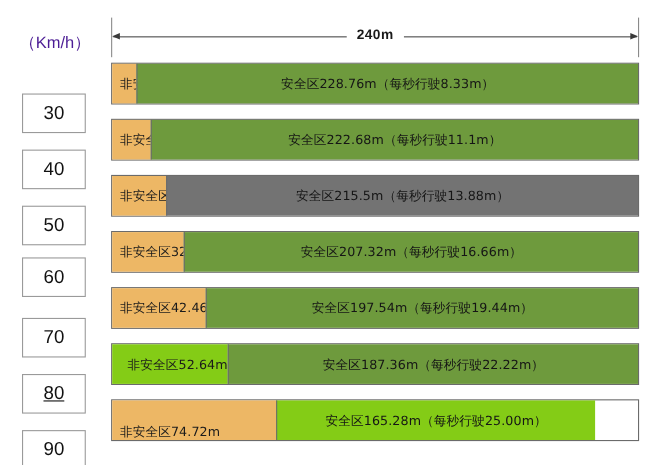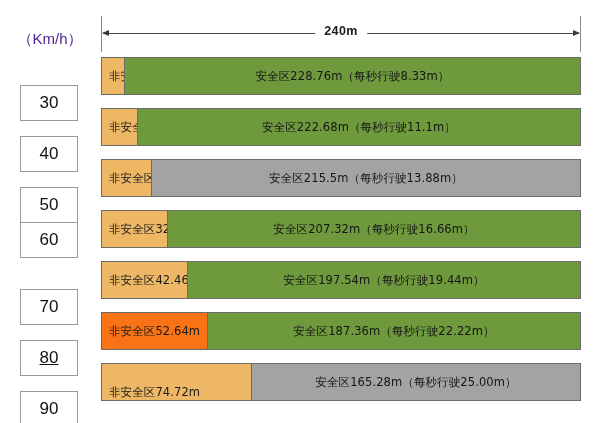--- a/index.html
+++ b/index.html
@@ -130,21 +130,21 @@
   <div id="speed-boxes">
       <div class="speed-box" style="top: 57px;">
         <span>30</span>
       </div>
       <div class="speed-box" style="top: 108px;">
         <span>40</span>
       </div>
       <div class="speed-box" style="top: 159px;">
         <span>50</span>
       </div>
-      <div class="speed-box" style="top: 194px;">
+      <div class="speed-box" style="top: 206px;">
         <span>60</span>
       </div>
       <div class="speed-box" style="top: 261px;">
         <span>70</span>
       </div>
       <div class="speed-box" style="top: 312px; text-decoration: underline;">
         <span>80</span>
       </div>
       <div class="speed-box" style="top: 363px;">
         <span>90</span>
@@ -164,51 +164,51 @@
           <span class="seg-label">非安全区17.32m</span>
         </div>
         <div class="seg seg-safe" style="width: 443px; background: rgb(110, 154, 61);">
           <span class="seg-label">安全区222.68m（每秒行驶11.1m）</span>
         </div>
       </div>
       <div class="bar-row" style="top: 159px;">
         <div class="seg seg-unsafe" style="width: 49px; background: rgb(237, 183, 101);">
           <span class="seg-label">非安全区24.50m</span>
         </div>
-        <div class="seg seg-safe" style="width: 429px; background: #a3a3a3;">
+        <div class="seg seg-safe" style="width: 429px; background: #737373;">
           <span class="seg-label">安全区215.5m（每秒行驶13.88m）</span>
         </div>
       </div>
       <div class="bar-row" style="top: 210px;">
         <div class="seg seg-unsafe" style="width: 65px; background: rgb(237, 183, 101);">
           <span class="seg-label">非安全区32.68m</span>
         </div>
         <div class="seg seg-safe" style="width: 413px; background: rgb(110, 154, 61);">
           <span class="seg-label">安全区207.32m（每秒行驶16.66m）</span>
         </div>
       </div>
       <div class="bar-row" style="top: 261px;">
         <div class="seg seg-unsafe" style="width: 85px; background: rgb(237, 183, 101);">
           <span class="seg-label">非安全区42.46m</span>
         </div>
         <div class="seg seg-safe" style="width: 393px; background: rgb(110, 154, 61);">
           <span class="seg-label">安全区197.54m（每秒行驶19.44m）</span>
         </div>
       </div>
       <div class="bar-row" style="top: 312px;">
-        <div class="seg seg-unsafe" style="width: 105px; background: #f97316;">
+        <div class="seg seg-unsafe" style="width: 105px; background: #84cc16; justify-content: flex-end;">
           <span class="seg-label">非安全区52.64m</span>
         </div>
         <div class="seg seg-safe" style="width: 373px; background: rgb(110, 154, 61);">
           <span class="seg-label">安全区187.36m（每秒行驶22.22m）</span>
         </div>
       </div>
       <div class="bar-row" style="top: 363px;">
         <div class="seg seg-unsafe" style="width: 149px; background: rgb(237, 183, 101); align-items: flex-end;">
           <span class="seg-label">非安全区74.72m</span>
         </div>
-        <div class="seg seg-safe" style="width: 329px; background: #a3a3a3; text-align: center;">
+        <div class="seg seg-safe" style="width: 290px; background: #84cc16; text-align: center;">
           <span class="seg-label">安全区165.28m（每秒行驶25.00m）</span>
         </div>
       </div>
     </div>
 
 </div>
 
 </body></html>

